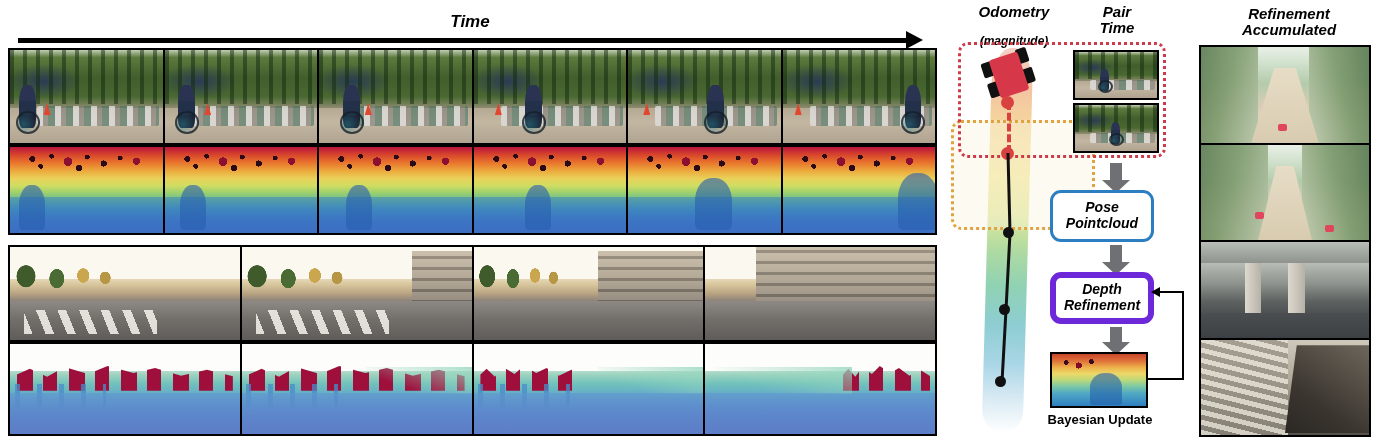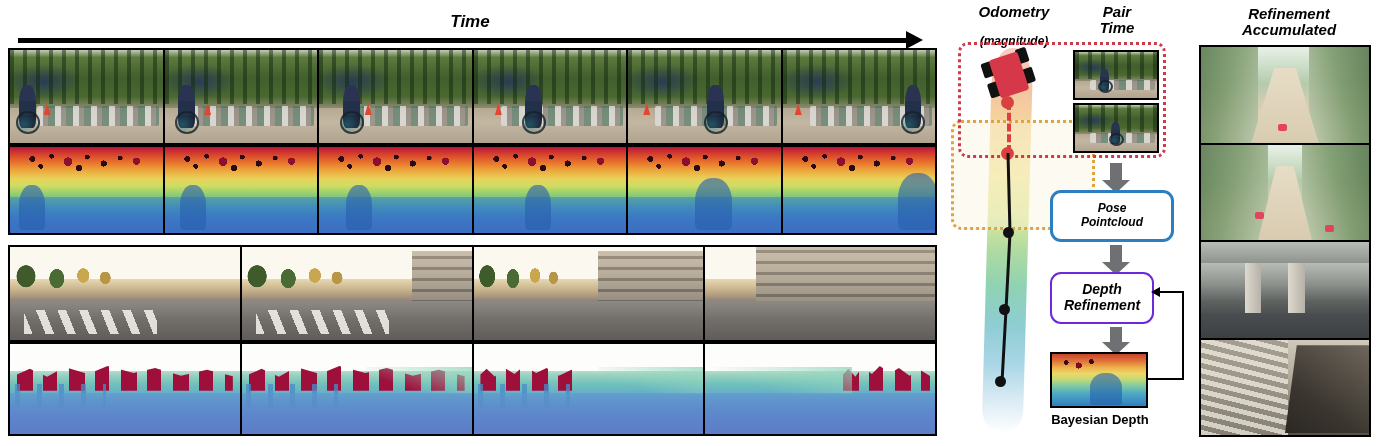--- a/index.html
+++ b/index.html
@@ -127,21 +127,21 @@
   
   .dot-box{position:absolute;box-sizing:border-box;}
   #box-red{border:3px dotted #cf3a4a;border-radius:10px;}
   #box-orange{border:3px dotted #e0a341;border-radius:10px;background:rgba(250,243,226,.45);}
 
   
   .pipe-box{position:absolute;box-sizing:border-box;background:#fff;
       border-radius:11px;display:flex;align-items:center;justify-content:center;
       text-align:center;font-style:italic;font-weight:bold;line-height:1.14;}
   #pose-box{border:3px solid #2b7ec1;}
-  #depth-box{border:2px solid #6d28d9;}
+  #depth-box{border:6px solid #6d28d9;}
 
   .arrow-down{position:absolute;width:28px;}
   .arrow-stem{position:absolute;left:8px;top:0;width:12px;background:#6e7073;}
   .arrow-head{position:absolute;left:0;width:0;height:0;
       border-left:14px solid transparent;border-right:14px solid transparent;
       border-top:13px solid #6e7073;}
 
   .fb-seg{position:absolute;background:#000;}
   #fb-head{position:absolute;width:0;height:0;border-top:5px solid transparent;
       border-bottom:5px solid transparent;border-right:9px solid #000;}
@@ -392,21 +392,21 @@
     <div class="rider" style="left:44%;"></div>
     <div class="bike" style="left:42%;"></div>
   </div>
 </div>
 
 <div class="arrow-down" style="left:1102px;top:163px;height:30px;">
   <div class="arrow-stem" style="height:17px;"></div>
   <div class="arrow-head" style="top:17px;"></div>
 </div>
 
-<div class="pipe-box" id="pose-box" style="left:1050px;top:190px;width:124px;height:52px;font-size:12px;">
+<div class="pipe-box" id="pose-box" style="left:1050px;top:190px;width:104px;height:52px;font-size:14px;">
   <span>
     <span>Pose</span><br>
     <span>Pointcloud</span>
   </span>
 </div>
 
 <div class="arrow-down" style="left:1102px;top:245px;height:30px;">
   <div class="arrow-stem" style="height:17px;"></div>
   <div class="arrow-head" style="top:17px;"></div>
 </div>
@@ -420,21 +420,21 @@
 
 <div class="arrow-down" style="left:1102px;top:327px;height:28px;">
   <div class="arrow-stem" style="height:15px;"></div>
   <div class="arrow-head" style="top:15px;"></div>
 </div>
 
 <div id="bayes-thumb" style="left:1050px;top:352px;width:98px;height:56px;">
   <div class="blob"></div>
   <div class="sil"></div>
 </div>
-<div id="bayes-label" style="left:1030px;top:412px;width:140px;font-size:13px;">Bayesian Depth</div>
+<div id="bayes-label" style="left:1030px;top:412px;width:140px;font-size:13px;">Bayesian Update</div>
 
 <div class="fb-seg" style="left:1148px;top:378px;width:36px;height:2px;"></div>
 <div class="fb-seg" style="left:1182px;top:291px;width:2px;height:89px;"></div>
 <div class="fb-seg" style="left:1160px;top:291px;width:24px;height:2px;"></div>
 <div id="fb-head" style="left:1151px;top:287px;"></div>
 
 <div class="abs hdr-italic" style="left:1205px;top:6px;width:168px;font-size:15px;">Refinement</div>
 <div class="abs hdr-italic" style="left:1205px;top:22px;width:168px;font-size:15px;">Accumulated</div>
 
 <div class="pc-grid" style="left:1199px;top:45px;width:172px;height:392px;">

